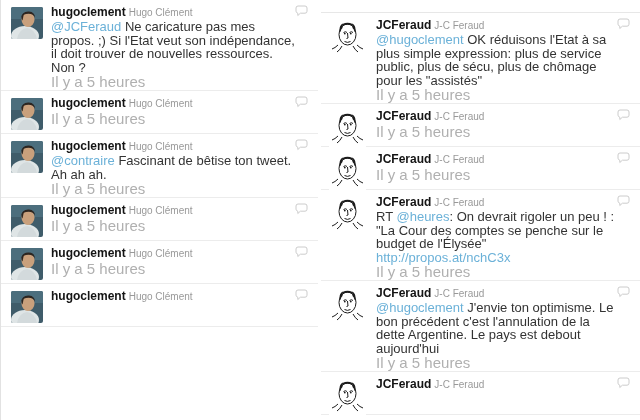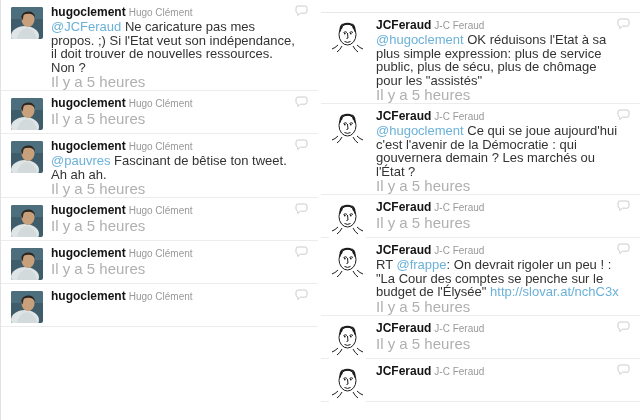--- a/index.html
+++ b/index.html
@@ -85,21 +85,21 @@
   <rect width="32" height="12" fill="#4c6e7d"></rect>
   <ellipse cx="14" cy="29" rx="14" ry="10" fill="#dfe5e6"></ellipse>
   <path d="M6 32 Q8 22 16 21 Q24 22 26 32 Z" fill="#d3dadc"></path>
   <ellipse cx="17" cy="12.5" rx="6.5" ry="7.5" fill="#c9a07c"></ellipse>
   <path d="M10 11 Q11 4 18 4.5 Q24 5 24 11 Q22.5 6.8 17.5 6.8 Q12 6.8 10 11 Z" fill="#2c2520"></path>
   <path d="M10.5 12 Q10 8 13 6.5 L11.5 13.5 Z" fill="#2c2520"></path>
 </svg>
         </span>
         <div class="content">
           <div class="theader"><b class="handle">hugoclement</b><span class="dname">Hugo Clément</span></div>
-          <div class="tbody"><a class="mention">@pauvres</a> Fascinant de bêtise ton tweet. Ah ah ah.</div>
+          <div class="tbody"><a class="mention">@contraire</a> Fascinant de bêtise ton tweet. Ah ah ah.</div>
           <div class="ts">Il y a 5 heures</div>
         </div>
         <span class="reply">
           <svg width="13" height="12" viewBox="0 0 13 12" xmlns="http://www.w3.org/2000/svg">
   <path d="M3 1 h7 a2 2 0 0 1 2 2 v3.2 a2 2 0 0 1 -2 2 h-4.6 l-2.6 2.3 v-2.3 A2.4 2.4 0 0 1 1 6.2 V3 a2 2 0 0 1 2 -2 Z" fill="#ffffff" stroke="#cccccc" stroke-width="1"></path>
 </svg>
         </span>
       </article>
       <article class="tweet">
         <span class="avatar">
@@ -223,124 +223,124 @@
     <path d="M10.5 12 Q10 6 14 4.5 L13.5 9 Q12 10 11.5 13 Z"></path>
     <path d="M26.5 12 Q27 6 23 4.5 L23.5 9 Q25 10 25.5 13 Z"></path>
     <path d="M13.5 5 Q18.5 2.5 23.5 5 L23 7 Q18.5 4.5 14 7 Z"></path>
     <circle cx="15.8" cy="14.6" r="0.9"></circle>
     <circle cx="21.8" cy="14.6" r="0.9"></circle>
   </g>
 </svg>
         </span>
         <div class="content">
           <div class="theader"><b class="handle">JCFeraud</b><span class="dname">J-C Feraud</span></div>
-          <div class="tbody"><a class="mention">@hugoclement</a> Ce qui se joue aujourd'hui c'est l'avenir de la Démocratie : qui gouvernera demain ? Les marchés ou l'État ?</div>
-          <div class="ts">Il y a 5 heures</div>
-        </div>
-        <span class="reply">
-          <svg width="13" height="12" viewBox="0 0 13 12" xmlns="http://www.w3.org/2000/svg">
-  <path d="M3 1 h7 a2 2 0 0 1 2 2 v3.2 a2 2 0 0 1 -2 2 h-4.6 l-2.6 2.3 v-2.3 A2.4 2.4 0 0 1 1 6.2 V3 a2 2 0 0 1 2 -2 Z" fill="#ffffff" stroke="#cccccc" stroke-width="1"></path>
-</svg>
-        </span>
-      </article>
-      <article class="tweet">
-        <span class="avatar">
-          <svg viewBox="0 0 37 37" xmlns="http://www.w3.org/2000/svg">
-  <rect width="37" height="37" fill="#ffffff"></rect>
-  <g stroke="#1c1c1c" fill="none" stroke-width="1">
-    <ellipse cx="18.5" cy="15.5" rx="8.5" ry="10.5"></ellipse>
-    <path d="M14.5 13.5 q2 -1.5 3.5 0"></path>
-    <path d="M20.5 13.5 q2 -1.5 3.5 0"></path>
-    <path d="M18.5 14 l0.5 5 l-1.5 0.5"></path>
-    <path d="M15.5 22.5 q3 1.8 6 0"></path>
-    <path d="M9 26 q-3 3 -6 4"></path>
-    <path d="M28 26 q3 3 6 4"></path>
-    <path d="M13 27 q-2 4 -5 6"></path>
-    <path d="M24 27 q2 4 5 6"></path>
-  </g>
-  <g fill="#1c1c1c">
-    <path d="M10.5 12 Q10 6 14 4.5 L13.5 9 Q12 10 11.5 13 Z"></path>
-    <path d="M26.5 12 Q27 6 23 4.5 L23.5 9 Q25 10 25.5 13 Z"></path>
-    <path d="M13.5 5 Q18.5 2.5 23.5 5 L23 7 Q18.5 4.5 14 7 Z"></path>
-    <circle cx="15.8" cy="14.6" r="0.9"></circle>
-    <circle cx="21.8" cy="14.6" r="0.9"></circle>
-  </g>
-</svg>
-        </span>
-        <div class="content">
-          <div class="theader"><b class="handle">JCFeraud</b><span class="dname">J-C Feraud</span></div>
-          <div class="ts">Il y a 5 heures</div>
-        </div>
-        <span class="reply">
-          <svg width="13" height="12" viewBox="0 0 13 12" xmlns="http://www.w3.org/2000/svg">
-  <path d="M3 1 h7 a2 2 0 0 1 2 2 v3.2 a2 2 0 0 1 -2 2 h-4.6 l-2.6 2.3 v-2.3 A2.4 2.4 0 0 1 1 6.2 V3 a2 2 0 0 1 2 -2 Z" fill="#ffffff" stroke="#cccccc" stroke-width="1"></path>
-</svg>
-        </span>
-      </article>
-      <article class="tweet">
-        <span class="avatar">
-          <svg viewBox="0 0 37 37" xmlns="http://www.w3.org/2000/svg">
-  <rect width="37" height="37" fill="#ffffff"></rect>
-  <g stroke="#1c1c1c" fill="none" stroke-width="1">
-    <ellipse cx="18.5" cy="15.5" rx="8.5" ry="10.5"></ellipse>
-    <path d="M14.5 13.5 q2 -1.5 3.5 0"></path>
-    <path d="M20.5 13.5 q2 -1.5 3.5 0"></path>
-    <path d="M18.5 14 l0.5 5 l-1.5 0.5"></path>
-    <path d="M15.5 22.5 q3 1.8 6 0"></path>
-    <path d="M9 26 q-3 3 -6 4"></path>
-    <path d="M28 26 q3 3 6 4"></path>
-    <path d="M13 27 q-2 4 -5 6"></path>
-    <path d="M24 27 q2 4 5 6"></path>
-  </g>
-  <g fill="#1c1c1c">
-    <path d="M10.5 12 Q10 6 14 4.5 L13.5 9 Q12 10 11.5 13 Z"></path>
-    <path d="M26.5 12 Q27 6 23 4.5 L23.5 9 Q25 10 25.5 13 Z"></path>
-    <path d="M13.5 5 Q18.5 2.5 23.5 5 L23 7 Q18.5 4.5 14 7 Z"></path>
-    <circle cx="15.8" cy="14.6" r="0.9"></circle>
-    <circle cx="21.8" cy="14.6" r="0.9"></circle>
-  </g>
-</svg>
-        </span>
-        <div class="content">
-          <div class="theader"><b class="handle">JCFeraud</b><span class="dname">J-C Feraud</span></div>
-          <div class="tbody">RT <a class="mention">@frappe</a>: On devrait rigoler un peu ! : "La Cour des comptes se penche sur le budget de l'Élysée" <a class="url">http://slovar.at/nchC3x</a></div>
-          <div class="ts">Il y a 5 heures</div>
-        </div>
-        <span class="reply">
-          <svg width="13" height="12" viewBox="0 0 13 12" xmlns="http://www.w3.org/2000/svg">
-  <path d="M3 1 h7 a2 2 0 0 1 2 2 v3.2 a2 2 0 0 1 -2 2 h-4.6 l-2.6 2.3 v-2.3 A2.4 2.4 0 0 1 1 6.2 V3 a2 2 0 0 1 2 -2 Z" fill="#ffffff" stroke="#cccccc" stroke-width="1"></path>
-</svg>
-        </span>
-      </article>
-      <article class="tweet">
-        <span class="avatar">
-          <svg viewBox="0 0 37 37" xmlns="http://www.w3.org/2000/svg">
-  <rect width="37" height="37" fill="#ffffff"></rect>
-  <g stroke="#1c1c1c" fill="none" stroke-width="1">
-    <ellipse cx="18.5" cy="15.5" rx="8.5" ry="10.5"></ellipse>
-    <path d="M14.5 13.5 q2 -1.5 3.5 0"></path>
-    <path d="M20.5 13.5 q2 -1.5 3.5 0"></path>
-    <path d="M18.5 14 l0.5 5 l-1.5 0.5"></path>
-    <path d="M15.5 22.5 q3 1.8 6 0"></path>
-    <path d="M9 26 q-3 3 -6 4"></path>
-    <path d="M28 26 q3 3 6 4"></path>
-    <path d="M13 27 q-2 4 -5 6"></path>
-    <path d="M24 27 q2 4 5 6"></path>
-  </g>
-  <g fill="#1c1c1c">
-    <path d="M10.5 12 Q10 6 14 4.5 L13.5 9 Q12 10 11.5 13 Z"></path>
-    <path d="M26.5 12 Q27 6 23 4.5 L23.5 9 Q25 10 25.5 13 Z"></path>
-    <path d="M13.5 5 Q18.5 2.5 23.5 5 L23 7 Q18.5 4.5 14 7 Z"></path>
-    <circle cx="15.8" cy="14.6" r="0.9"></circle>
-    <circle cx="21.8" cy="14.6" r="0.9"></circle>
-  </g>
-</svg>
-        </span>
-        <div class="content">
-          <div class="theader"><b class="handle">JCFeraud</b><span class="dname">J-C Feraud</span></div>
+          <div class="ts">Il y a 5 heures</div>
+        </div>
+        <span class="reply">
+          <svg width="13" height="12" viewBox="0 0 13 12" xmlns="http://www.w3.org/2000/svg">
+  <path d="M3 1 h7 a2 2 0 0 1 2 2 v3.2 a2 2 0 0 1 -2 2 h-4.6 l-2.6 2.3 v-2.3 A2.4 2.4 0 0 1 1 6.2 V3 a2 2 0 0 1 2 -2 Z" fill="#ffffff" stroke="#cccccc" stroke-width="1"></path>
+</svg>
+        </span>
+      </article>
+      <article class="tweet">
+        <span class="avatar">
+          <svg viewBox="0 0 37 37" xmlns="http://www.w3.org/2000/svg">
+  <rect width="37" height="37" fill="#ffffff"></rect>
+  <g stroke="#1c1c1c" fill="none" stroke-width="1">
+    <ellipse cx="18.5" cy="15.5" rx="8.5" ry="10.5"></ellipse>
+    <path d="M14.5 13.5 q2 -1.5 3.5 0"></path>
+    <path d="M20.5 13.5 q2 -1.5 3.5 0"></path>
+    <path d="M18.5 14 l0.5 5 l-1.5 0.5"></path>
+    <path d="M15.5 22.5 q3 1.8 6 0"></path>
+    <path d="M9 26 q-3 3 -6 4"></path>
+    <path d="M28 26 q3 3 6 4"></path>
+    <path d="M13 27 q-2 4 -5 6"></path>
+    <path d="M24 27 q2 4 5 6"></path>
+  </g>
+  <g fill="#1c1c1c">
+    <path d="M10.5 12 Q10 6 14 4.5 L13.5 9 Q12 10 11.5 13 Z"></path>
+    <path d="M26.5 12 Q27 6 23 4.5 L23.5 9 Q25 10 25.5 13 Z"></path>
+    <path d="M13.5 5 Q18.5 2.5 23.5 5 L23 7 Q18.5 4.5 14 7 Z"></path>
+    <circle cx="15.8" cy="14.6" r="0.9"></circle>
+    <circle cx="21.8" cy="14.6" r="0.9"></circle>
+  </g>
+</svg>
+        </span>
+        <div class="content">
+          <div class="theader"><b class="handle">JCFeraud</b><span class="dname">J-C Feraud</span></div>
+          <div class="ts">Il y a 5 heures</div>
+        </div>
+        <span class="reply">
+          <svg width="13" height="12" viewBox="0 0 13 12" xmlns="http://www.w3.org/2000/svg">
+  <path d="M3 1 h7 a2 2 0 0 1 2 2 v3.2 a2 2 0 0 1 -2 2 h-4.6 l-2.6 2.3 v-2.3 A2.4 2.4 0 0 1 1 6.2 V3 a2 2 0 0 1 2 -2 Z" fill="#ffffff" stroke="#cccccc" stroke-width="1"></path>
+</svg>
+        </span>
+      </article>
+      <article class="tweet">
+        <span class="avatar">
+          <svg viewBox="0 0 37 37" xmlns="http://www.w3.org/2000/svg">
+  <rect width="37" height="37" fill="#ffffff"></rect>
+  <g stroke="#1c1c1c" fill="none" stroke-width="1">
+    <ellipse cx="18.5" cy="15.5" rx="8.5" ry="10.5"></ellipse>
+    <path d="M14.5 13.5 q2 -1.5 3.5 0"></path>
+    <path d="M20.5 13.5 q2 -1.5 3.5 0"></path>
+    <path d="M18.5 14 l0.5 5 l-1.5 0.5"></path>
+    <path d="M15.5 22.5 q3 1.8 6 0"></path>
+    <path d="M9 26 q-3 3 -6 4"></path>
+    <path d="M28 26 q3 3 6 4"></path>
+    <path d="M13 27 q-2 4 -5 6"></path>
+    <path d="M24 27 q2 4 5 6"></path>
+  </g>
+  <g fill="#1c1c1c">
+    <path d="M10.5 12 Q10 6 14 4.5 L13.5 9 Q12 10 11.5 13 Z"></path>
+    <path d="M26.5 12 Q27 6 23 4.5 L23.5 9 Q25 10 25.5 13 Z"></path>
+    <path d="M13.5 5 Q18.5 2.5 23.5 5 L23 7 Q18.5 4.5 14 7 Z"></path>
+    <circle cx="15.8" cy="14.6" r="0.9"></circle>
+    <circle cx="21.8" cy="14.6" r="0.9"></circle>
+  </g>
+</svg>
+        </span>
+        <div class="content">
+          <div class="theader"><b class="handle">JCFeraud</b><span class="dname">J-C Feraud</span></div>
+          <div class="tbody">RT <a class="mention">@heures</a>: On devrait rigoler un peu ! : "La Cour des comptes se penche sur le budget de l'Élysée" <a class="url">http://propos.at/nchC3x</a></div>
+          <div class="ts">Il y a 5 heures</div>
+        </div>
+        <span class="reply">
+          <svg width="13" height="12" viewBox="0 0 13 12" xmlns="http://www.w3.org/2000/svg">
+  <path d="M3 1 h7 a2 2 0 0 1 2 2 v3.2 a2 2 0 0 1 -2 2 h-4.6 l-2.6 2.3 v-2.3 A2.4 2.4 0 0 1 1 6.2 V3 a2 2 0 0 1 2 -2 Z" fill="#ffffff" stroke="#cccccc" stroke-width="1"></path>
+</svg>
+        </span>
+      </article>
+      <article class="tweet">
+        <span class="avatar">
+          <svg viewBox="0 0 37 37" xmlns="http://www.w3.org/2000/svg">
+  <rect width="37" height="37" fill="#ffffff"></rect>
+  <g stroke="#1c1c1c" fill="none" stroke-width="1">
+    <ellipse cx="18.5" cy="15.5" rx="8.5" ry="10.5"></ellipse>
+    <path d="M14.5 13.5 q2 -1.5 3.5 0"></path>
+    <path d="M20.5 13.5 q2 -1.5 3.5 0"></path>
+    <path d="M18.5 14 l0.5 5 l-1.5 0.5"></path>
+    <path d="M15.5 22.5 q3 1.8 6 0"></path>
+    <path d="M9 26 q-3 3 -6 4"></path>
+    <path d="M28 26 q3 3 6 4"></path>
+    <path d="M13 27 q-2 4 -5 6"></path>
+    <path d="M24 27 q2 4 5 6"></path>
+  </g>
+  <g fill="#1c1c1c">
+    <path d="M10.5 12 Q10 6 14 4.5 L13.5 9 Q12 10 11.5 13 Z"></path>
+    <path d="M26.5 12 Q27 6 23 4.5 L23.5 9 Q25 10 25.5 13 Z"></path>
+    <path d="M13.5 5 Q18.5 2.5 23.5 5 L23 7 Q18.5 4.5 14 7 Z"></path>
+    <circle cx="15.8" cy="14.6" r="0.9"></circle>
+    <circle cx="21.8" cy="14.6" r="0.9"></circle>
+  </g>
+</svg>
+        </span>
+        <div class="content">
+          <div class="theader"><b class="handle">JCFeraud</b><span class="dname">J-C Feraud</span></div>
+          <div class="tbody"><a class="mention">@hugoclement</a> J'envie ton optimisme. Le bon précédent c'est l'annulation de la dette Argentine. Le pays est debout aujourd'hui</div>
           <div class="ts">Il y a 5 heures</div>
         </div>
         <span class="reply">
           <svg width="13" height="12" viewBox="0 0 13 12" xmlns="http://www.w3.org/2000/svg">
   <path d="M3 1 h7 a2 2 0 0 1 2 2 v3.2 a2 2 0 0 1 -2 2 h-4.6 l-2.6 2.3 v-2.3 A2.4 2.4 0 0 1 1 6.2 V3 a2 2 0 0 1 2 -2 Z" fill="#ffffff" stroke="#cccccc" stroke-width="1"></path>
 </svg>
         </span>
       </article>
       <article class="tweet">
         <span class="avatar">

